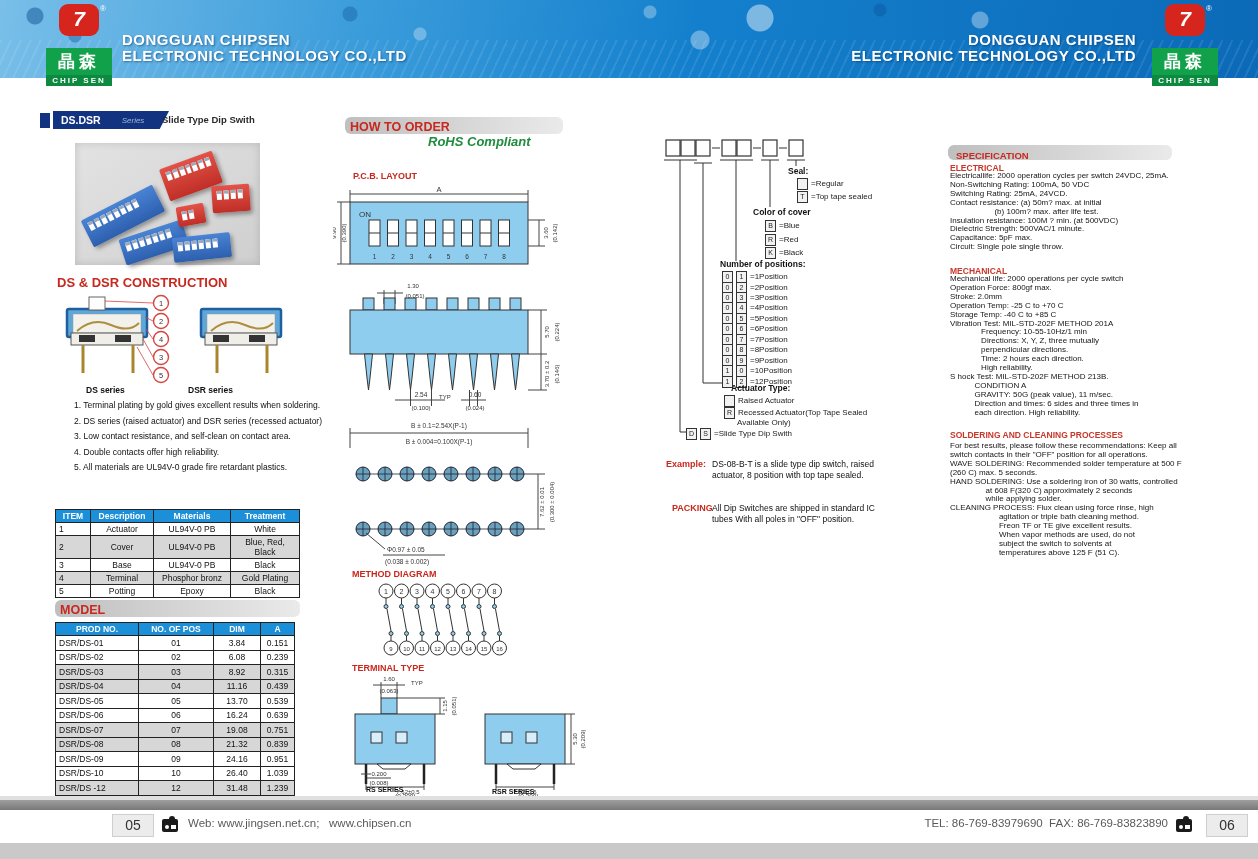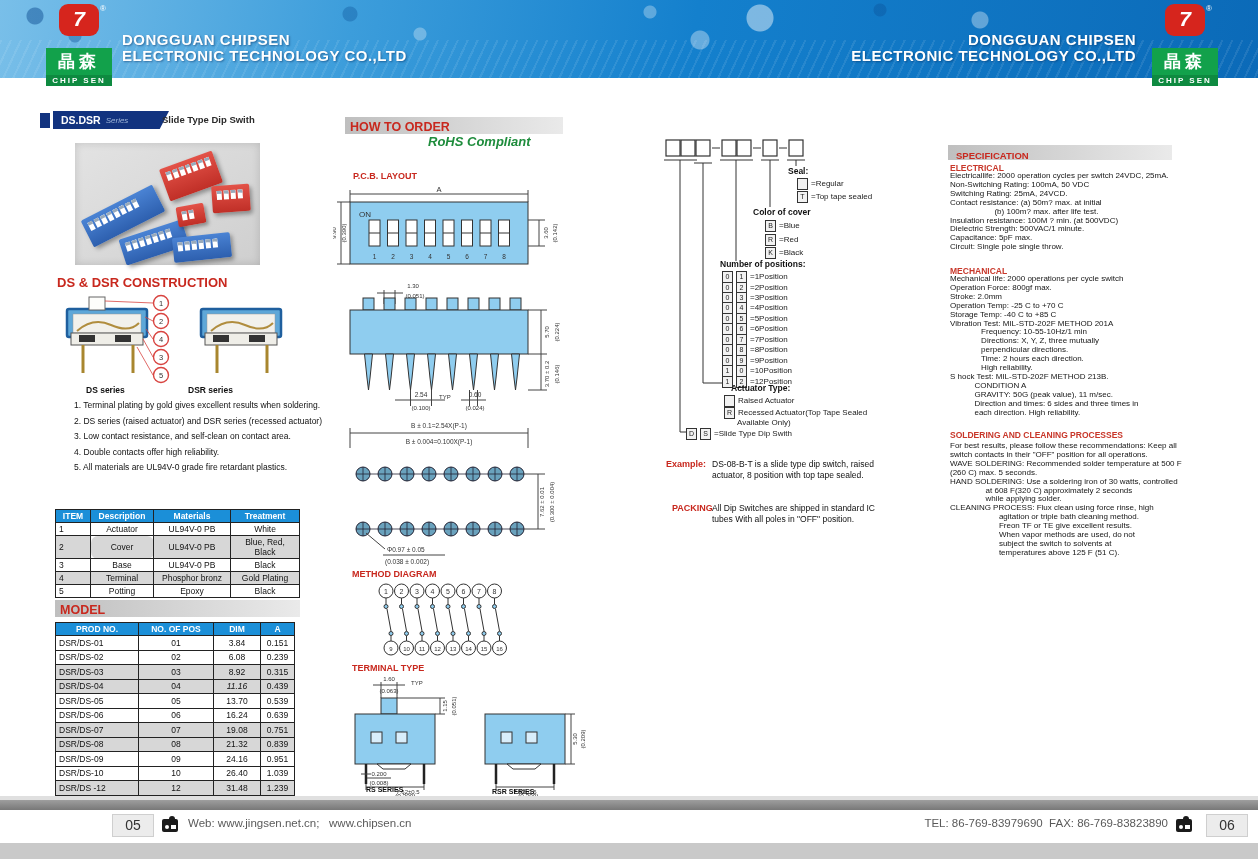--- a/index.html
+++ b/index.html
@@ -31,24 +31,24 @@
   .logo{width:66px;}
   .logo .red{height:32px;width:40px;margin:0 auto;background:#d6251d;border-radius:9px;
     color:#fff;font-weight:bold;font-style:italic;font-size:21px;text-align:center;line-height:30px;}
   .logo .green{margin-top:12px;background:#12a14b;color:#fff;font-weight:bold;font-size:17px;
     text-align:center;letter-spacing:4px;padding:2px 0;}
   .logo .chip{background:#0e8a40;color:#fff;font-weight:bold;font-size:8px;text-align:center;
     letter-spacing:2px;padding:1px 0;}
   .reg{position:absolute;color:#fff;font-size:8px;}
   
   .red-h{color:#c8281e;font-weight:bold;}
-  .gray-bar{background:linear-gradient(90deg,#bfbfbf,#eaeaea);}
+  .gray-bar{background:linear-gradient(90deg,#bfbfbf,#eaeaea);border-radius:6px;}
   
   .ser-box{background:#12337f;color:#fff;display:flex;align-items:center;padding:0 8px;
-    clip-path:polygon(0 0,100% 0,92% 100%,0 100%);}
+    clip-path:polygon(0 0,100% 0,92% 100%,0 100%);gap:16px;}
   
   table{border-collapse:collapse;}
   .tbl th{background:#1b8fd8;color:#fff;border:1px solid #222;padding:1px 2px;font-size:8.5px;}
   .tbl td{border:1px solid #222;padding:1px 3px;font-size:8.5px;}
   .item-tbl tr:nth-child(even) td{background:#d7d7d7;}
   .model-tbl tr:nth-child(4n+3) td,.model-tbl tr:nth-child(4n) td{background:#d7d7d7;}
   .model-tbl td{height:11.5px;}
   
   .dbox{display:inline-block;width:9px;height:10px;border:1px solid #333;font-size:7px;
     line-height:10px;text-align:center;background:#f2f2f2;vertical-align:middle;}
@@ -231,21 +231,21 @@
       </thead>
     <tbody>
         <tr>
           <td>1</td>
           <td style="text-align: center;">Actuator</td>
           <td style="text-align: center;">UL94V-0 PB</td>
           <td style="text-align: center;">White</td>
         </tr>
         <tr>
           <td>2</td>
-          <td style="text-align: center; border-radius: 7px;">Cover</td>
+          <td style="text-align: center;">Cover</td>
           <td style="text-align: center;">UL94V-0 PB</td>
           <td style="text-align: center;">Blue, Red, Black</td>
         </tr>
         <tr>
           <td>3</td>
           <td style="text-align: center;">Base</td>
           <td style="text-align: center;">UL94V-0 PB</td>
           <td style="text-align: center;">Black</td>
         </tr>
         <tr>
@@ -290,21 +290,21 @@
         </tr>
         <tr>
           <td>DSR/DS-03</td>
           <td style="text-align: center;">03</td>
           <td style="text-align: center;">8.92</td>
           <td style="text-align: center;">0.315</td>
         </tr>
         <tr>
           <td>DSR/DS-04</td>
           <td style="text-align: center;">04</td>
-          <td style="text-align: center; font-style: italic;">11.16</td>
+          <td style="text-align: center;">11.16</td>
           <td style="text-align: center;">0.439</td>
         </tr>
         <tr>
           <td>DSR/DS-05</td>
           <td style="text-align: center;">05</td>
           <td style="text-align: center;">13.70</td>
           <td style="text-align: center;">0.539</td>
         </tr>
         <tr>
           <td>DSR/DS-06</td>

